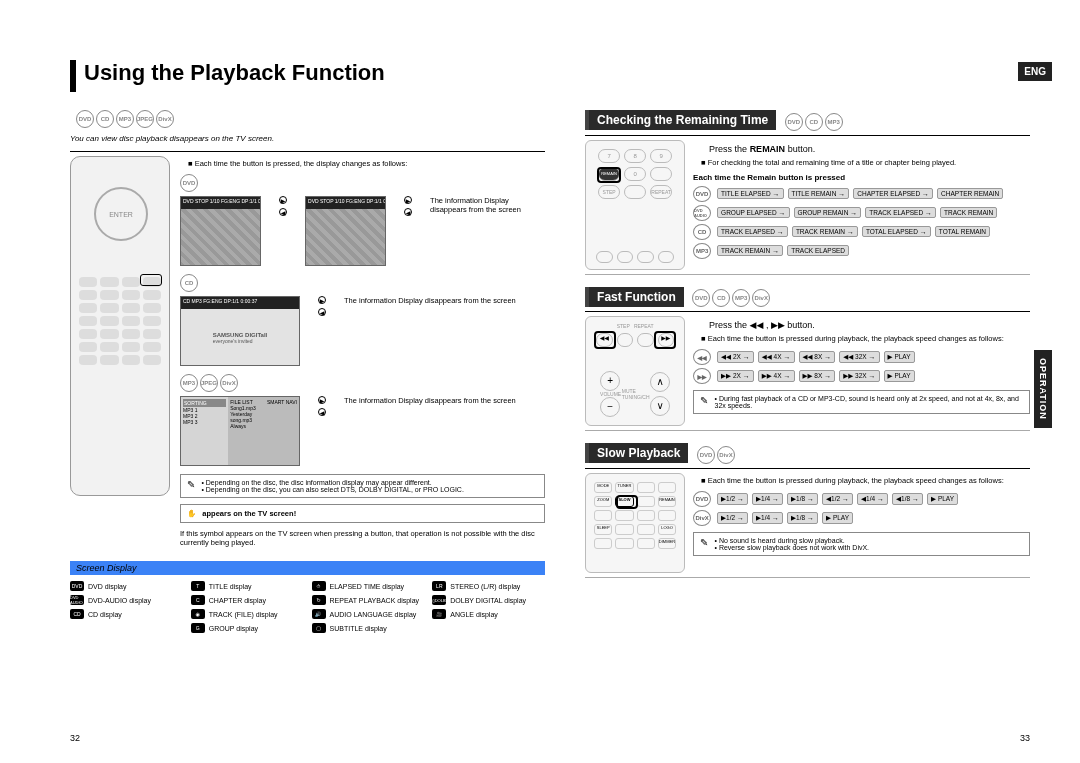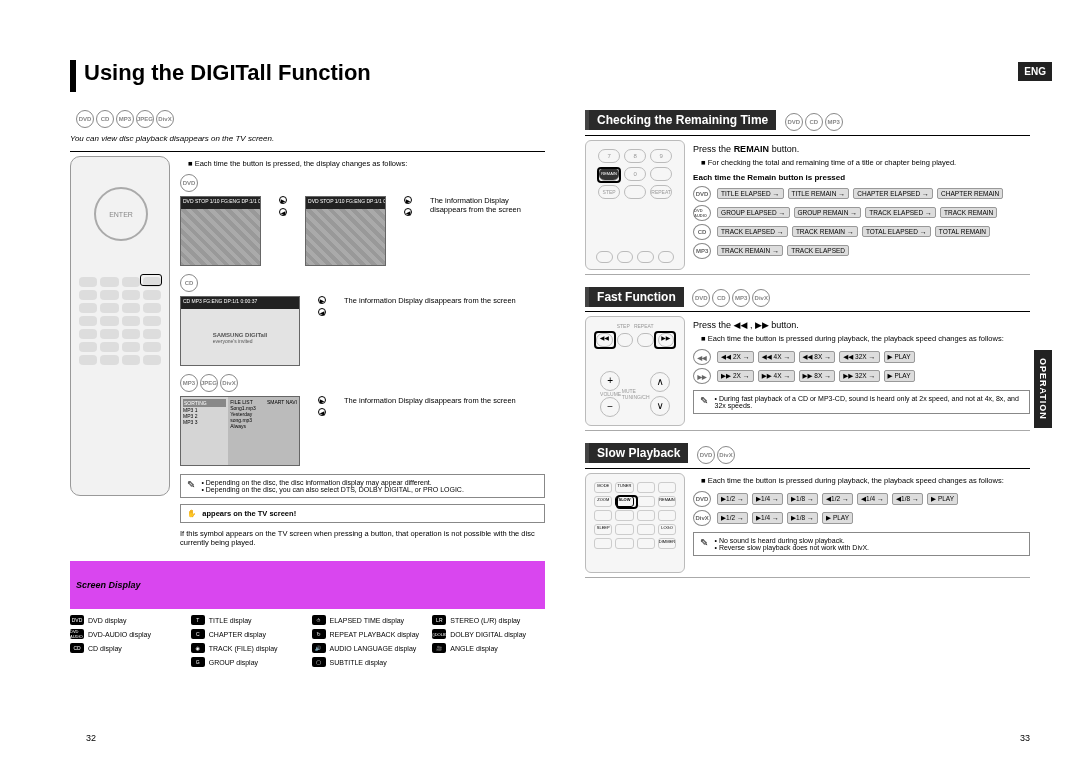--- a/index.html
+++ b/index.html
@@ -6,63 +6,63 @@
   body { font-family: Arial, Helvetica, sans-serif; background: #fff; color: #000; width: 1080px; height: 763px; position: relative; padding: 60px 50px 30px 70px; font-size: 9px; }
   .page-title { font-size: 22px; font-weight: bold; padding-bottom: 6px; border-left: 6px solid #000; padding-left: 8px; }
   .lang-tab { position: absolute; top: 62px; right: 28px; background: #222; color: #fff; font-size: 10px; font-weight: bold; padding: 4px 6px; }
   .side-tab { position: absolute; right: 28px; top: 350px; background: #222; color: #fff; font-size: 9px; font-weight: bold; padding: 8px 4px; writing-mode: vertical-rl; letter-spacing: 1px; }
   .cols { display: flex; gap: 40px; margin-top: 18px; }
   .col { flex: 1; }
   .sect-head { background: #2a2a2a; color: #fff; font-size: 12px; font-weight: bold; padding: 3px 8px; display: inline-block; border-left: 4px solid #444; }
   .badge-row { display: inline-flex; gap: 2px; vertical-align: middle; margin-left: 6px; }
   .badge { width: 18px; height: 18px; border: 1.5px solid #888; border-radius: 50%; display: flex; align-items: center; justify-content: center; font-size: 6px; color: #888; font-weight: bold; }
   .intro { font-style: italic; font-size: 8px; margin: 6px 0 8px 0; }
-  .instr { font-size: 9px; margin: 4px 0; }
+  .instr { font-size: 9px; margin: 4px 16px; }
   .instr b { font-weight: bold; }
   .bullet { font-size: 7.5px; margin: 3px 0 6px 8px; }
   .bullet::before { content: "■ "; }
   .row-block { display: flex; gap: 18px; align-items: flex-start; margin-bottom: 8px; }
   .remote-col { width: 100px; flex-shrink: 0; }
   .remote { width: 100px; height: 340px; border: 1px solid #999; border-radius: 10px; background: #f2f2f2; position: relative; }
   .remote .ring { width: 54px; height: 54px; border: 2px solid #aaa; border-radius: 50%; position: absolute; top: 30px; left: 23px; display:flex; align-items:center; justify-content:center; font-size:7px; color:#888;}
   .remote .btns { position: absolute; top: 120px; left: 8px; right: 8px; display: grid; grid-template-columns: repeat(4,1fr); gap: 3px; }
   .remote .btns span { height: 10px; background: #ddd; border-radius: 4px; }
   .remote .hl { position:absolute; width:22px; height:12px; border:1.5px solid #000; border-radius:3px; }
   .screen-thumb { width: 120px; height: 70px; background: #bbb; border: 1px solid #666; position: relative; overflow: hidden; }
   .screen-thumb .bar { height: 12px; background: #222; color: #fff; font-size: 5px; padding: 1px 2px; white-space: nowrap; overflow:hidden;}
   .screen-thumb .img { height: 58px; background: repeating-linear-gradient(45deg,#999,#999 4px,#aaa 4px,#aaa 8px); }
   .screen-thumb.gray .img { background:#e3e3e3; display:flex; align-items:center; justify-content:center; font-size:6px; color:#555; font-weight:bold;}
   .arrow-col { display:flex; flex-direction:column; align-items:center; justify-content:center; gap:4px;}
   .arrow-col .dot { width:8px; height:8px; border:1px solid #000; border-radius:50%; display:flex; align-items:center; justify-content:center; font-size:6px;}
   .caption { font-size: 7.5px; line-height: 1.2; }
   .note-box { border: 1px solid #888; padding: 4px 6px; font-size: 7px; margin: 6px 0; display:flex; gap:6px;}
   .note-box .ico { font-size:10px; }
   .warn-box { border: 1px solid #888; padding: 4px 6px; font-size: 7.5px; margin: 6px 0; display:flex; gap:6px; align-items:center;}
-  .subhead { background: #d946ef; font-size: 9px; font-weight: bold; padding: 19px 6px; font-style: italic; margin-top: 8px;}
+  .subhead { background: #3b82f6; font-size: 9px; font-weight: normal; padding: 2px 6px; font-style: italic; margin-top: 8px;}
   .legend { display: grid; grid-template-columns: repeat(4, 1fr); gap: 4px 8px; margin-top: 6px; font-size: 7px; }
   .legend .item { display:flex; align-items:center; gap:4px; }
   .legend .ic { width:14px; height:10px; background:#000; color:#fff; font-size:5px; display:flex; align-items:center; justify-content:center; border-radius:2px; flex-shrink:0;}
   .pill { background: #ddd; border: 1px solid #999; border-radius: 2px; font-size: 6.5px; padding: 1px 3px; margin-right: 2px; display:inline-block;}
   .seq-line { font-size: 7px; margin: 3px 0; display:flex; align-items:center; flex-wrap:wrap; gap:2px;}
   .seq-line .lead { width:18px; height:16px; border:1.3px solid #888; border-radius:50%; font-size:6px; display:flex; align-items:center; justify-content:center; margin-right:4px; color:#666; font-weight:bold; flex-shrink:0;}
   .seq-line .arr::after { content: " → "; font-size:7px; }
   .mini-remote { width: 100px; height: 130px; border: 1px solid #bbb; border-radius: 6px; background: #f6f6f6; position:relative;}
   .mini-remote .grid3 { position:absolute; top:8px; left:12px; display:grid; grid-template-columns:repeat(3,22px); gap:4px;}
   .mini-remote .grid3 span { width:22px; height:14px; border:1px solid #bbb; border-radius:8px; font-size:6px; display:flex; align-items:center; justify-content:center; color:#999;}
   .mini-remote .hl2 { position:absolute; border:2px solid #000; border-radius:4px;}
   .page-num { position: absolute; bottom: 20px; font-size: 9px; }
-  .pn-left { left: 86px; }
+  .pn-left { left: 70px; }
   .pn-right { right: 50px; }
   .sect-line { border-top:1px solid #aaa; margin:4px 0;}
   .sect-line-b { border-top:1.5px solid #000; margin:4px 0;}
 </style>
 </head>
 <body>
 
-<div class="page-title">Using the DIGITall Function</div>
+<div class="page-title">Using the Playback Function</div>
 <div class="lang-tab">ENG</div>
 <div class="side-tab">OPERATION</div>
 
 <div class="cols">
 
   <div class="col">
     <div>
       <span class="badge-row">
         <span class="badge">DVD</span>
         <span class="badge">CD</span>

